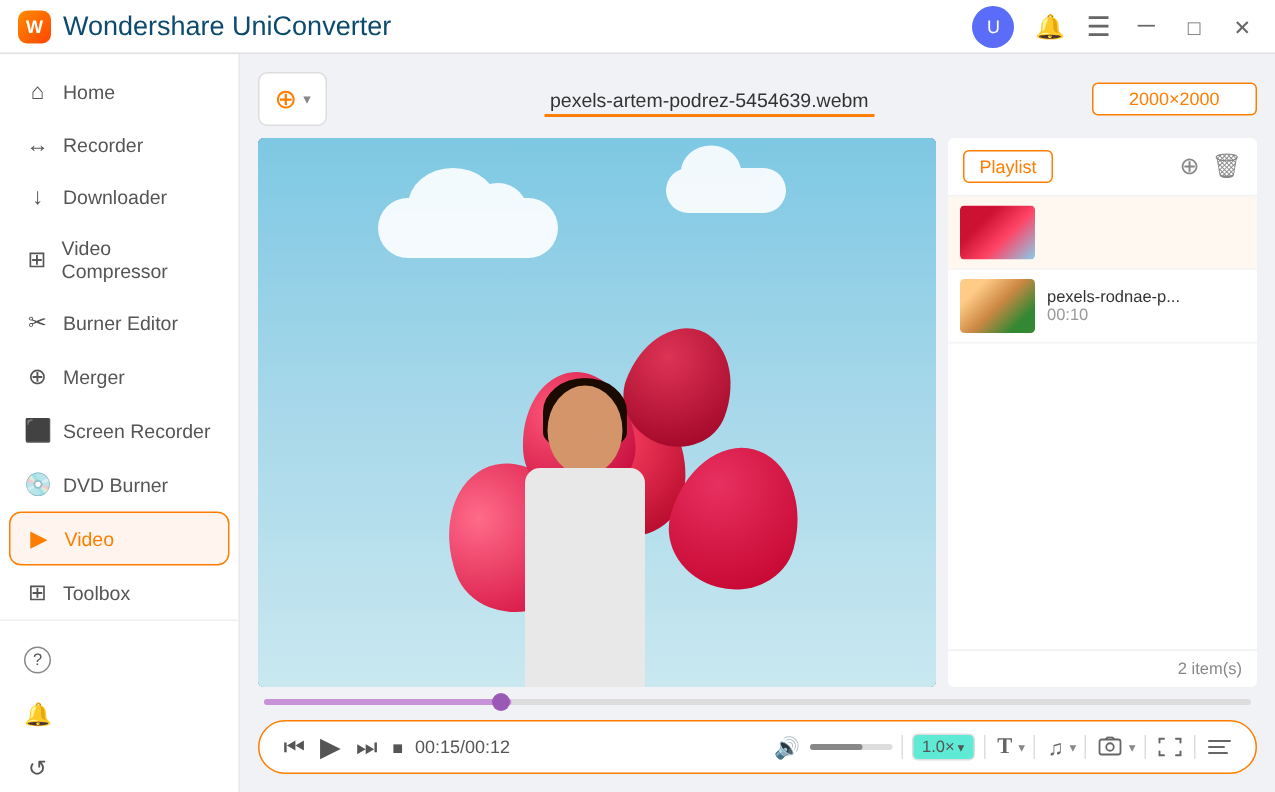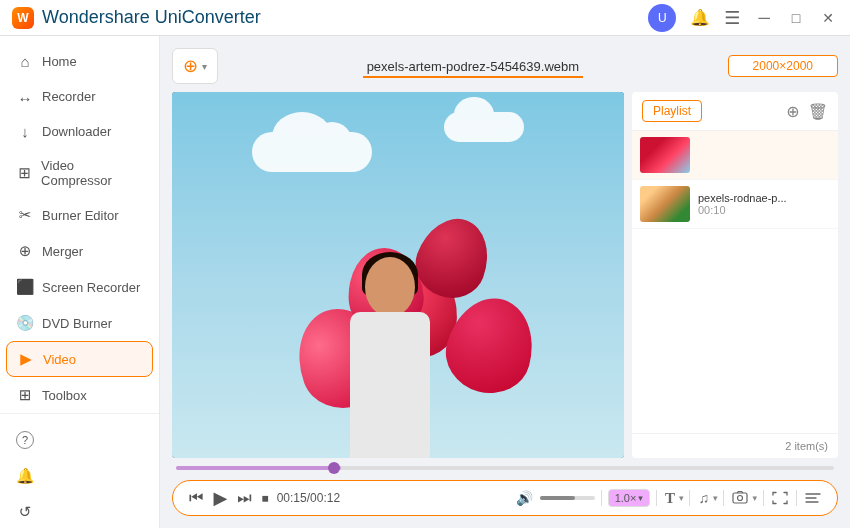--- a/index.html
+++ b/index.html
@@ -427,21 +427,21 @@
       border-radius: 2px;
       position: relative;
     }
     .volume-fill {
       height: 100%;
       background: #888;
       border-radius: 2px;
       width: 65%;
     }
     .speed-btn {
-      background: #f0abfc;
+      background: #5eead4;
       border: 1px solid #ddd;
       border-radius: 4px;
       padding: 2px 6px;
       font-size: 11px;
       color: #555;
       cursor: pointer;
       display: flex;
       align-items: center;
       gap: 2px;
     }

